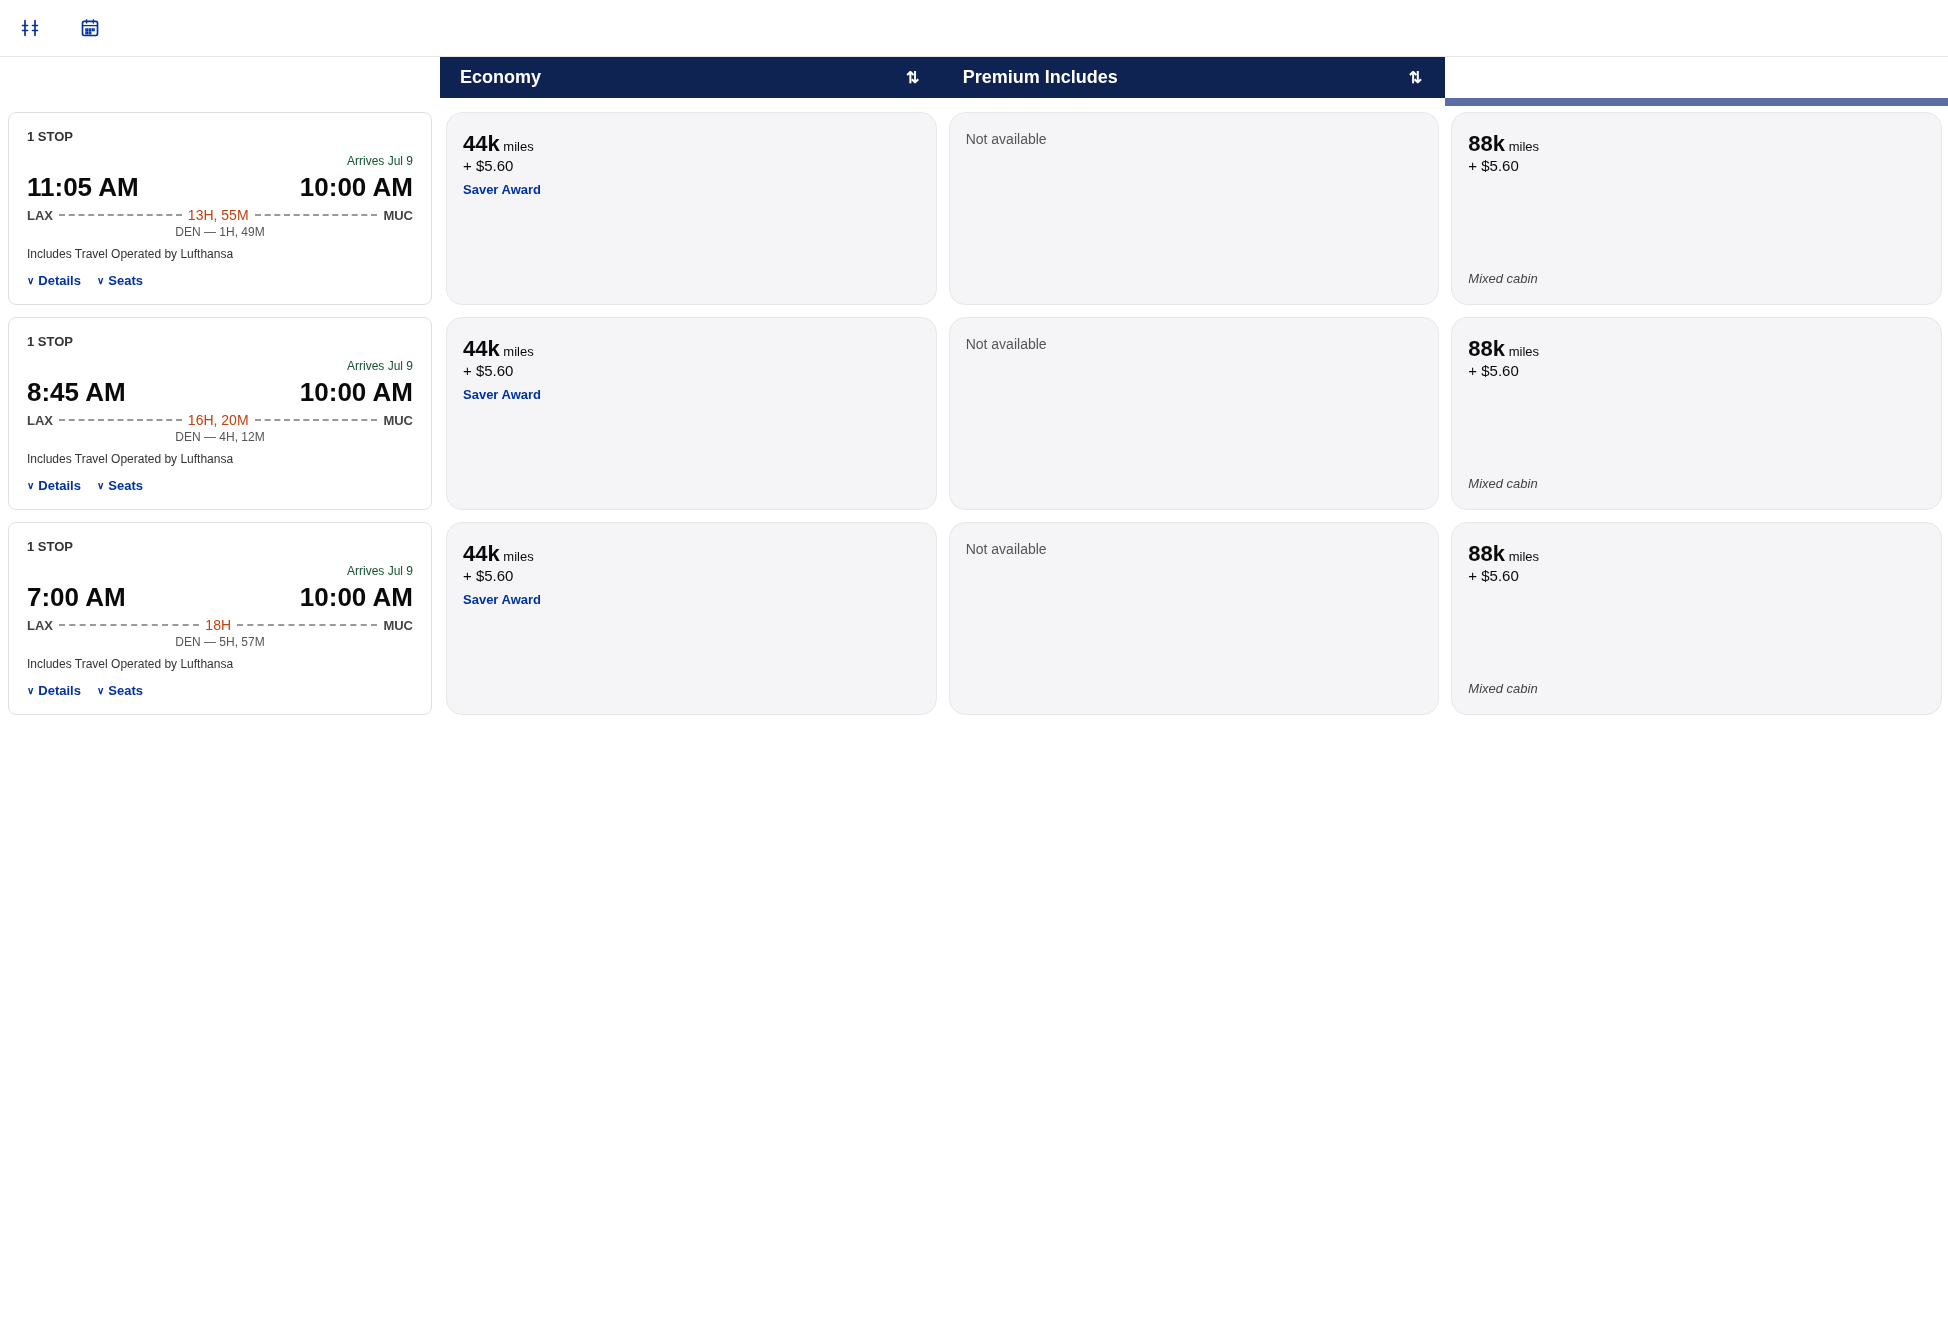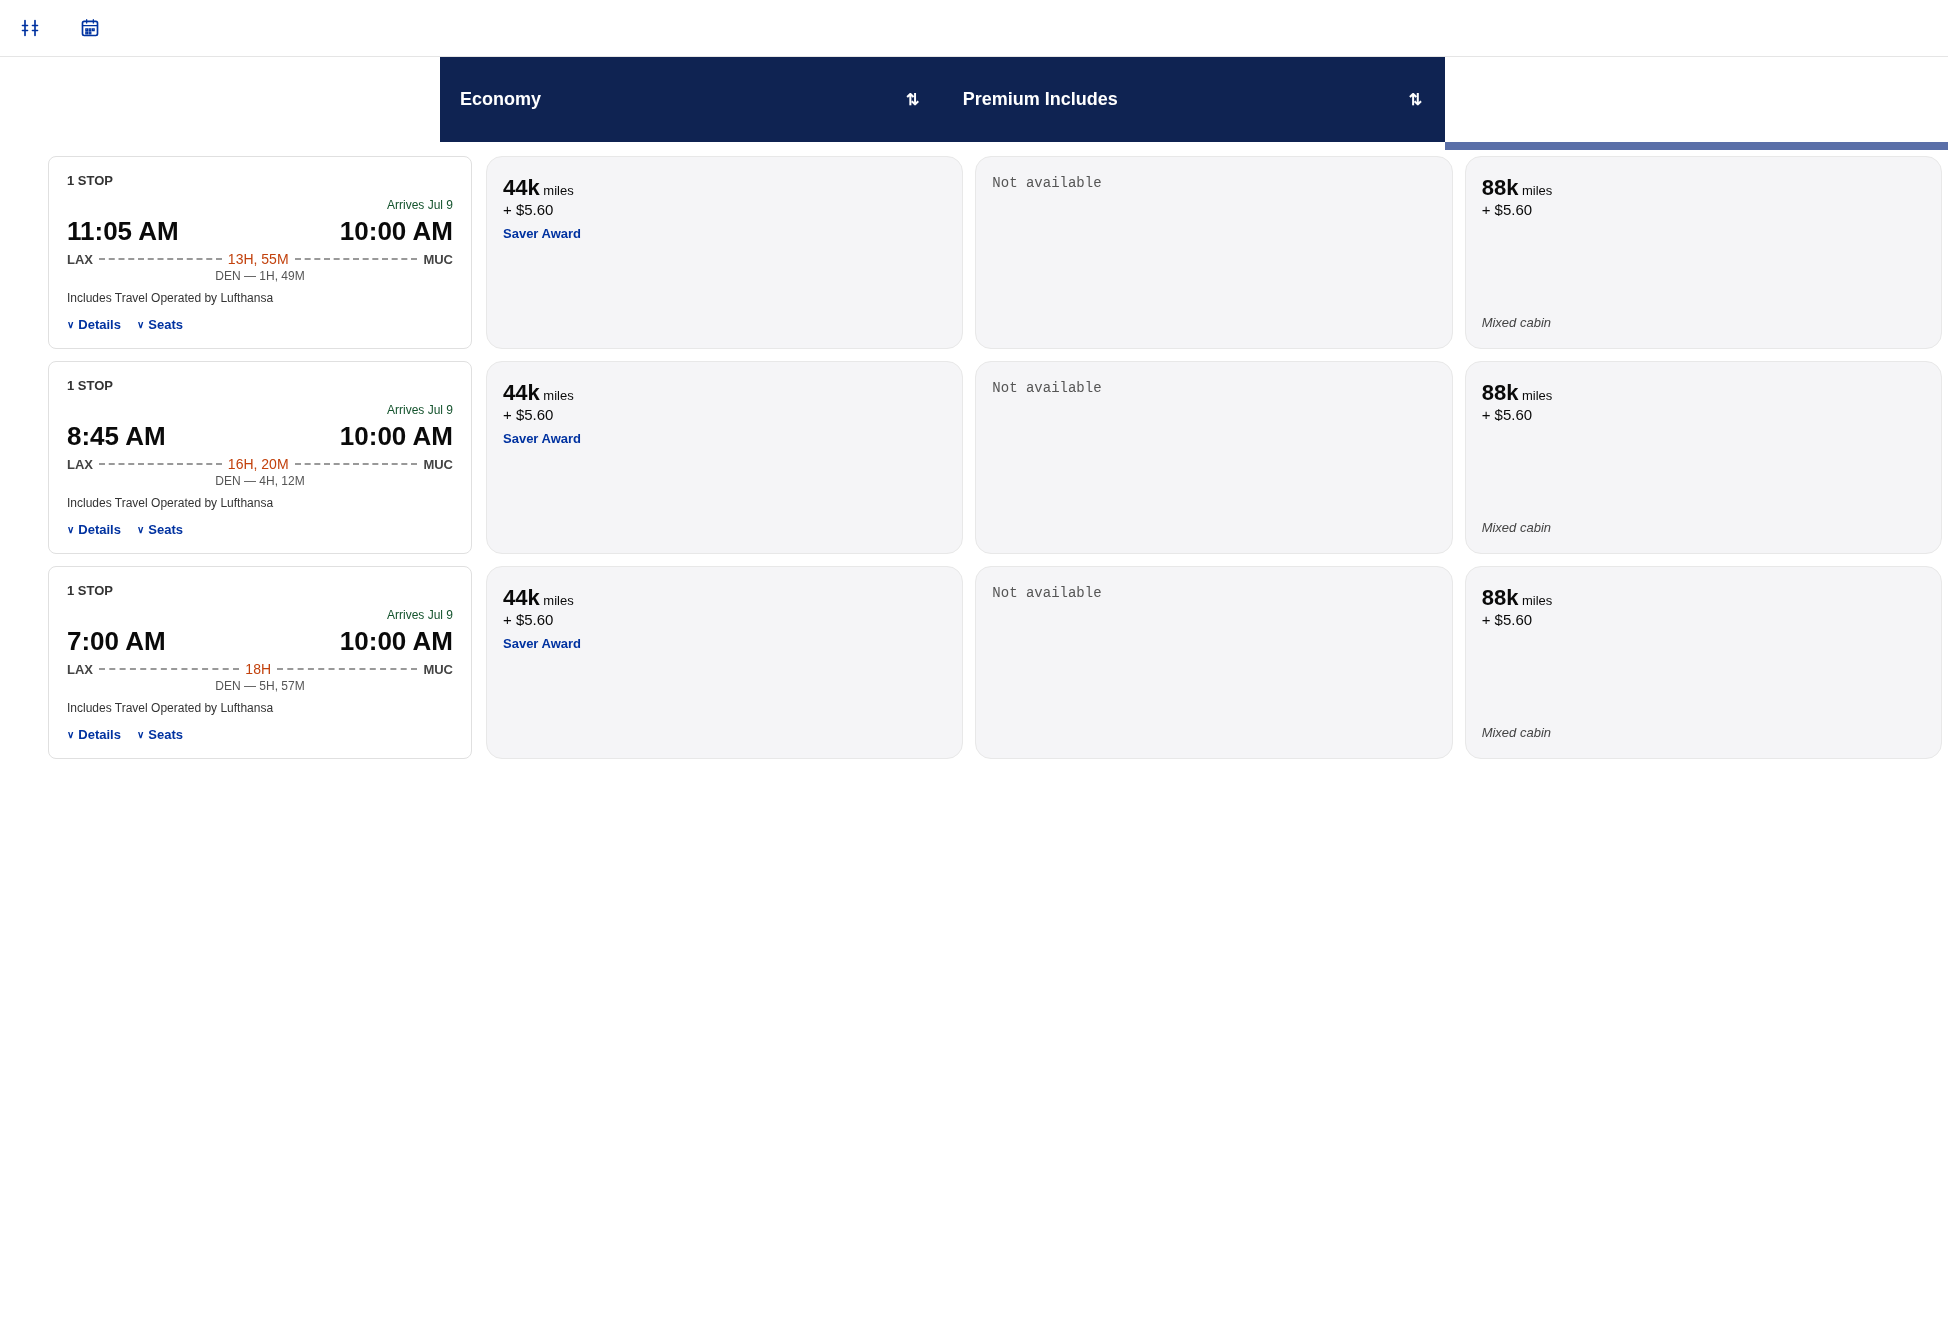--- a/index.html
+++ b/index.html
@@ -31,21 +31,21 @@
     }
 
     .top-bar-link svg {
       flex-shrink: 0;
     }
 
     .col-header {
       display: flex;
       align-items: center;
       justify-content: space-between;
-      padding: 32px 20px;
+      padding: 10px 20px;
       color: #fff;
       font-size: 18px;
       font-weight: 700;
     }
 
     .col-header-economy { background: #0f2352; }
     .col-header-premium { background: #0f2352; }
     .col-header-business { background: #0032a0; }
 
     .col-header-left {
@@ -97,21 +97,20 @@
       border-radius: 16px;
       margin: 6px 6px;
       padding: 18px 16px;
       background: #f5f5f7;
       display: flex;
       flex-direction: column;
     }
 
     .fare-cell-unavailable {
       background: #f5f5f7;
-      font-family: Liberation Mono, monospace;
     }
 
     .stop-badge {
       font-size: 13px;
       font-weight: 600;
       color: #333;
       margin-bottom: 10px;
     }
 
     .arrives-line {
@@ -234,21 +233,20 @@
       font-size: 13px;
       color: #444;
       margin-top: auto;
       font-style: italic;
     }
 
     .rows-area {
       display: grid;
       grid-template-columns: 440px 1fr 1fr 1fr;
       gap: 0;
-      padding-left: 40px;
     }
 
     .header-area {
       display: grid;
       grid-template-columns: 440px 1fr 1fr 1fr;
     }
 
     .subheader-area {
       display: grid;
       grid-template-columns: 440px 1fr 1fr 1fr;

